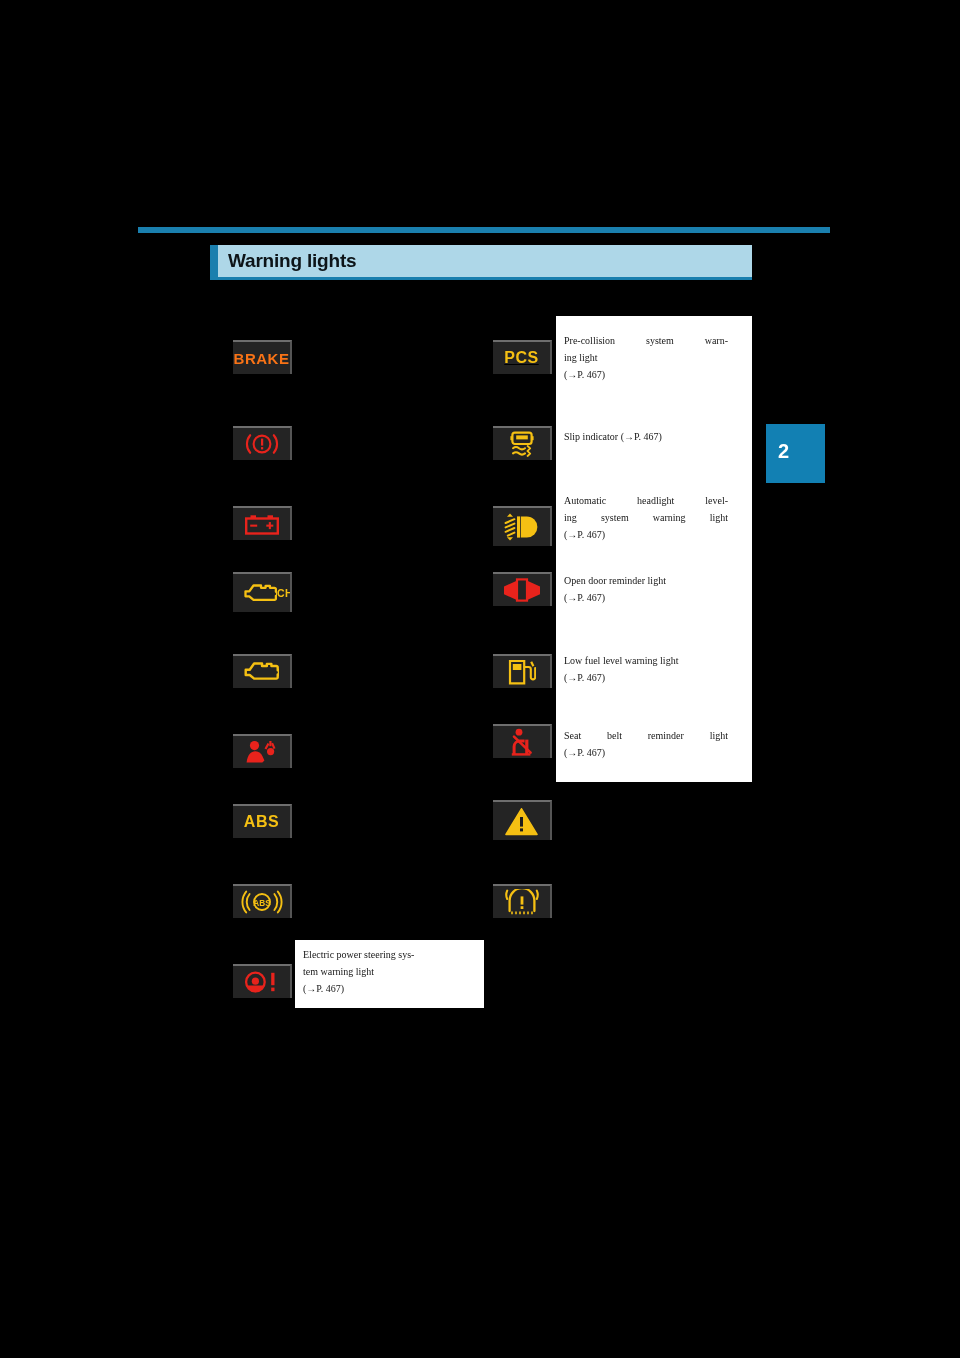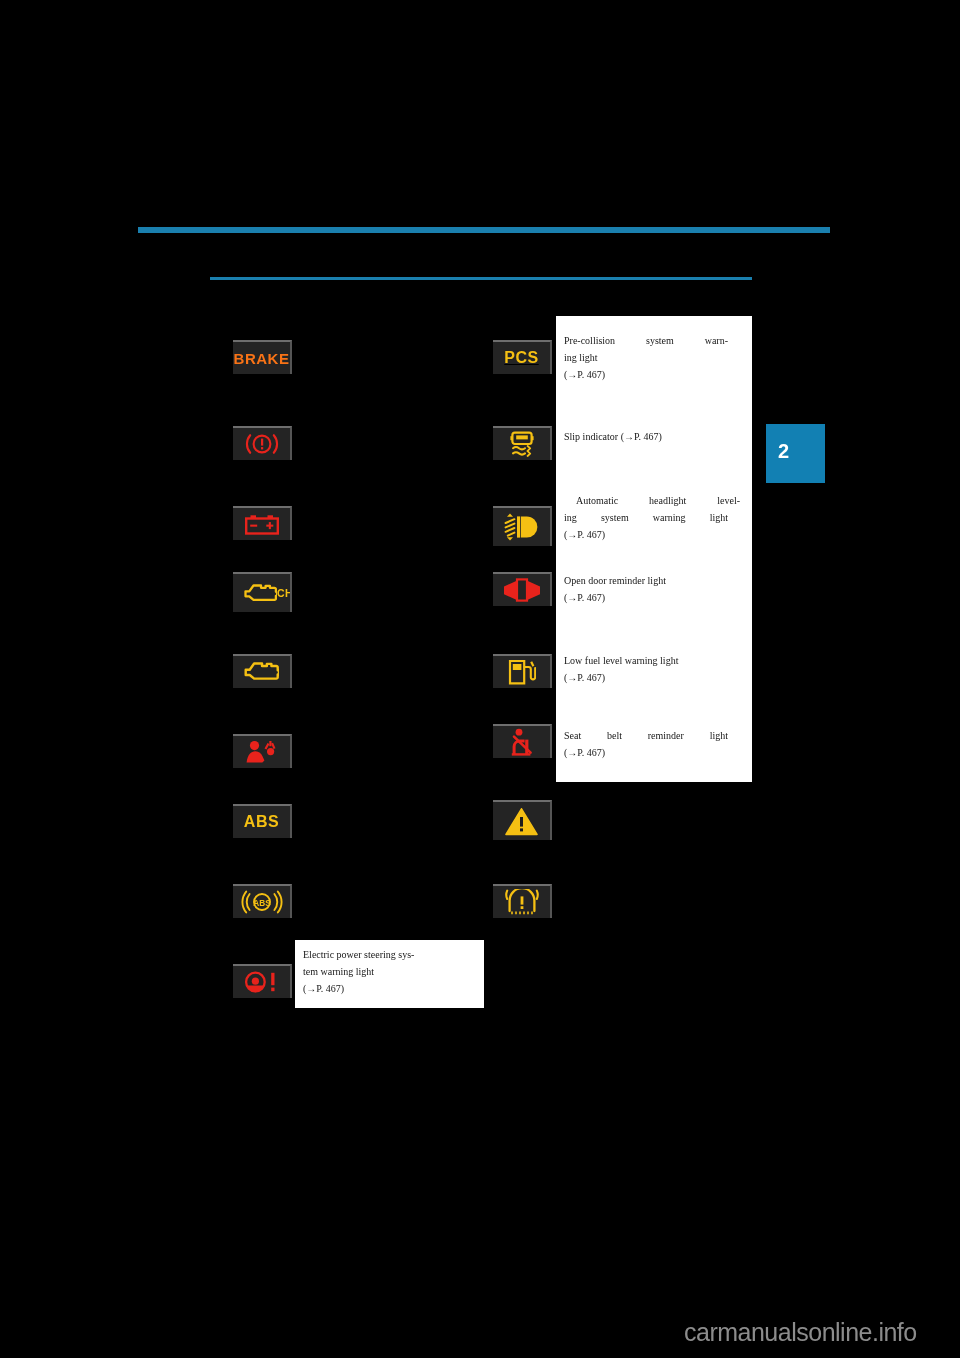--- a/index.html
+++ b/index.html
@@ -140,20 +140,24 @@
     font-family: "Liberation Sans", sans-serif;
   }
 </style>
 </head>
 <body>
 
 <div class="page">
 
   <div class="top-rule"></div>
 
+  <div class="section-header">
+    <div class="accent"></div>
+    <div class="title">Warning lights</div>
+  </div>
   <div class="section-header-shadow"></div>
 
   <div class="chapter-tab">2</div>
 
   <div class="tile" style="left:233px; top:340px;">
     <span class="txt txt-red" style="font-size:15px;">BRAKE</span>
   </div>
 
   <div class="tile" style="left:233px; top:426px;">
     <span>
@@ -343,36 +347,35 @@
   </div>
 
   <div class="descbox" style="left:556px; top:316px; width:196px; height:466px;">
 
     <div class="row just nowrapline" style="top:16px; width:164px;">Pre-collision  system  warn-</div>
     <div class="row" style="top:33px;">ing light</div>
     <div class="row" style="top:50px;">(→P. 467)</div>
 
     <div class="row" style="top:112px;">Slip indicator (→P. 467)</div>
 
-    <div class="row just nowrapline" style="top:176px; width:164px;margin-left:12px;">Automatic  headlight  level-</div>
+    <div class="row just nowrapline" style="top:176px; width:164px;">Automatic  headlight  level-</div>
     <div class="row just nowrapline" style="top:193px; width:164px;">ing   system   warning   light</div>
     <div class="row" style="top:210px;">(→P. 467)</div>
 
     <div class="row" style="top:256px;">Open door reminder light</div>
     <div class="row" style="top:273px;">(→P. 467)</div>
 
     <div class="row" style="top:336px;">Low fuel level warning light</div>
     <div class="row" style="top:353px;">(→P. 467)</div>
 
     <div class="row just nowrapline" style="top:411px; width:164px;">Seat   belt   reminder   light</div>
     <div class="row" style="top:428px;">(→P. 467)</div>
   </div>
 
 
   <div class="descbox" style="left:295px; top:940px; width:189px; height:68px;">
     <div class="row" style="top:6px;">Electric power steering sys-</div>
     <div class="row" style="top:23px;">tem warning light</div>
     <div class="row" style="top:40px;">(→P. 467)</div>
   </div>
 
-  <div class="watermark">carmanualsonline.info</div>
 
 </div>
 
 </body></html>

